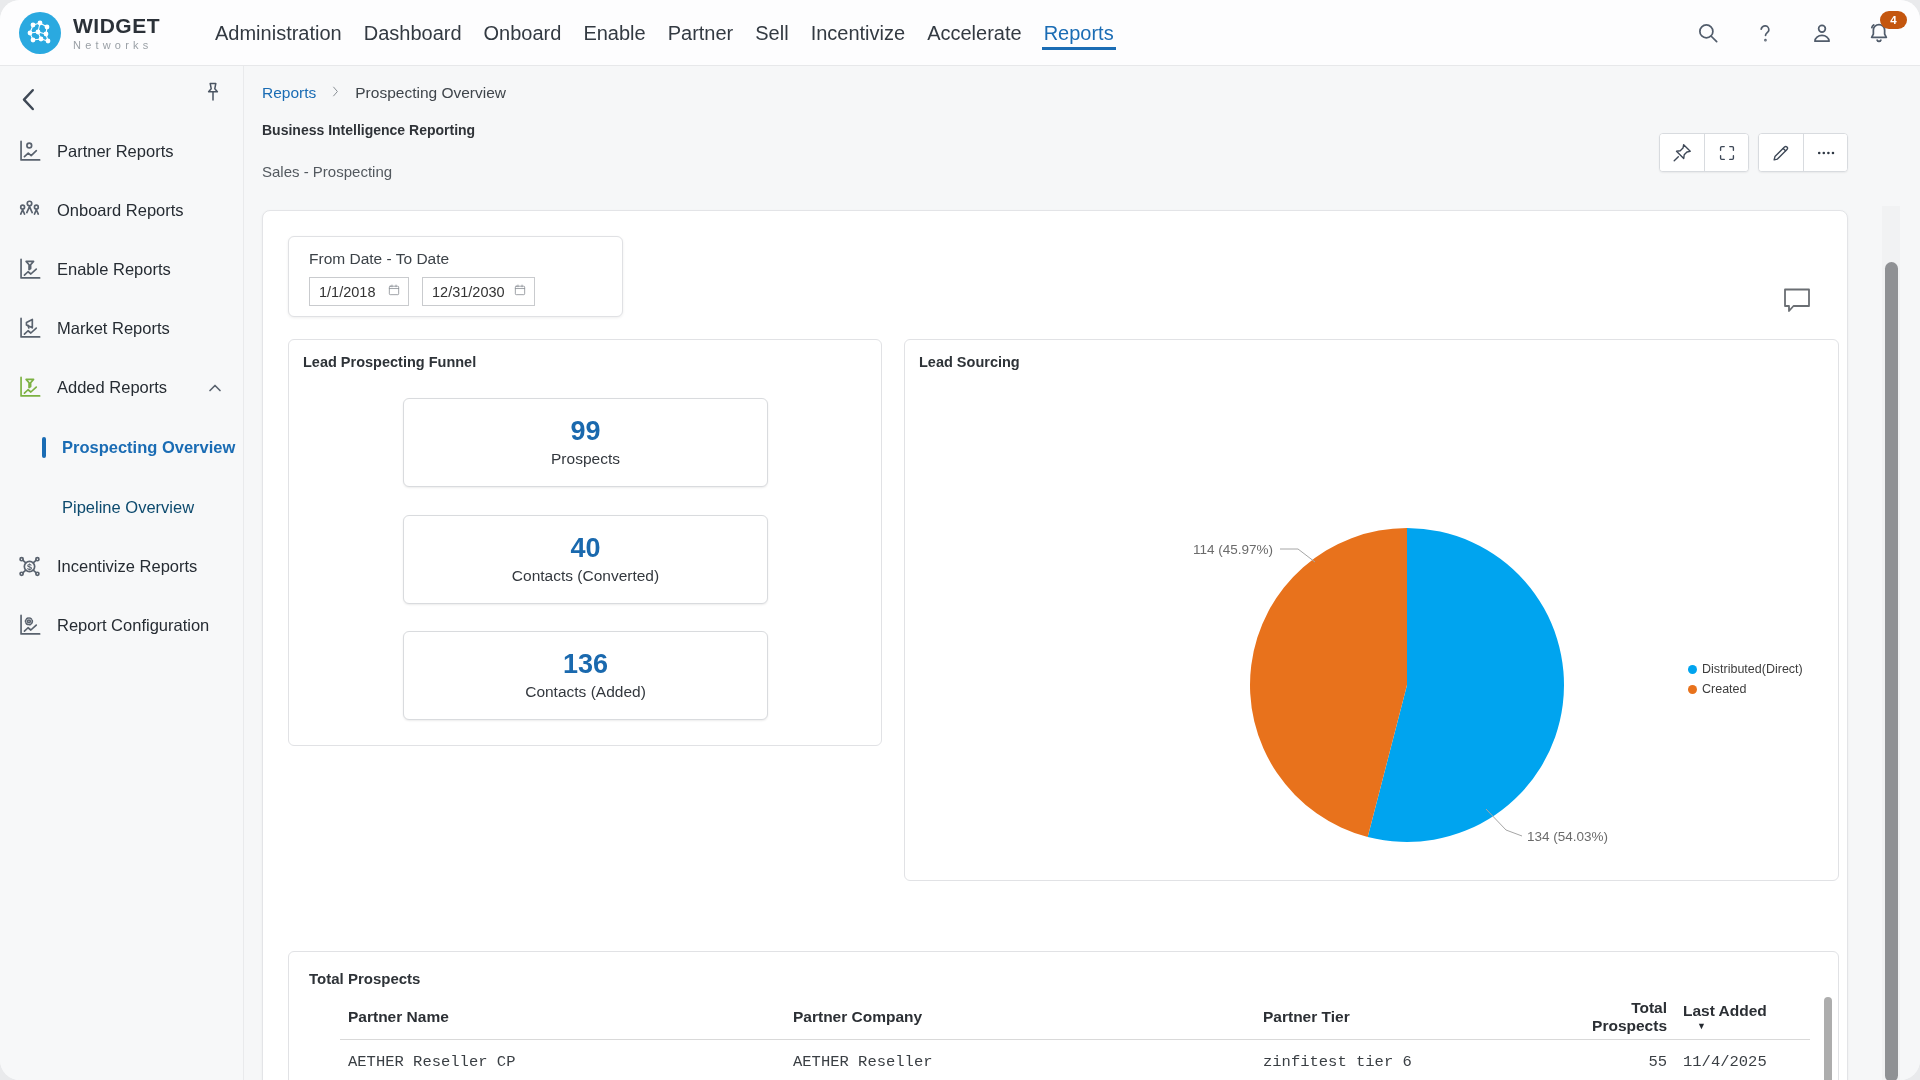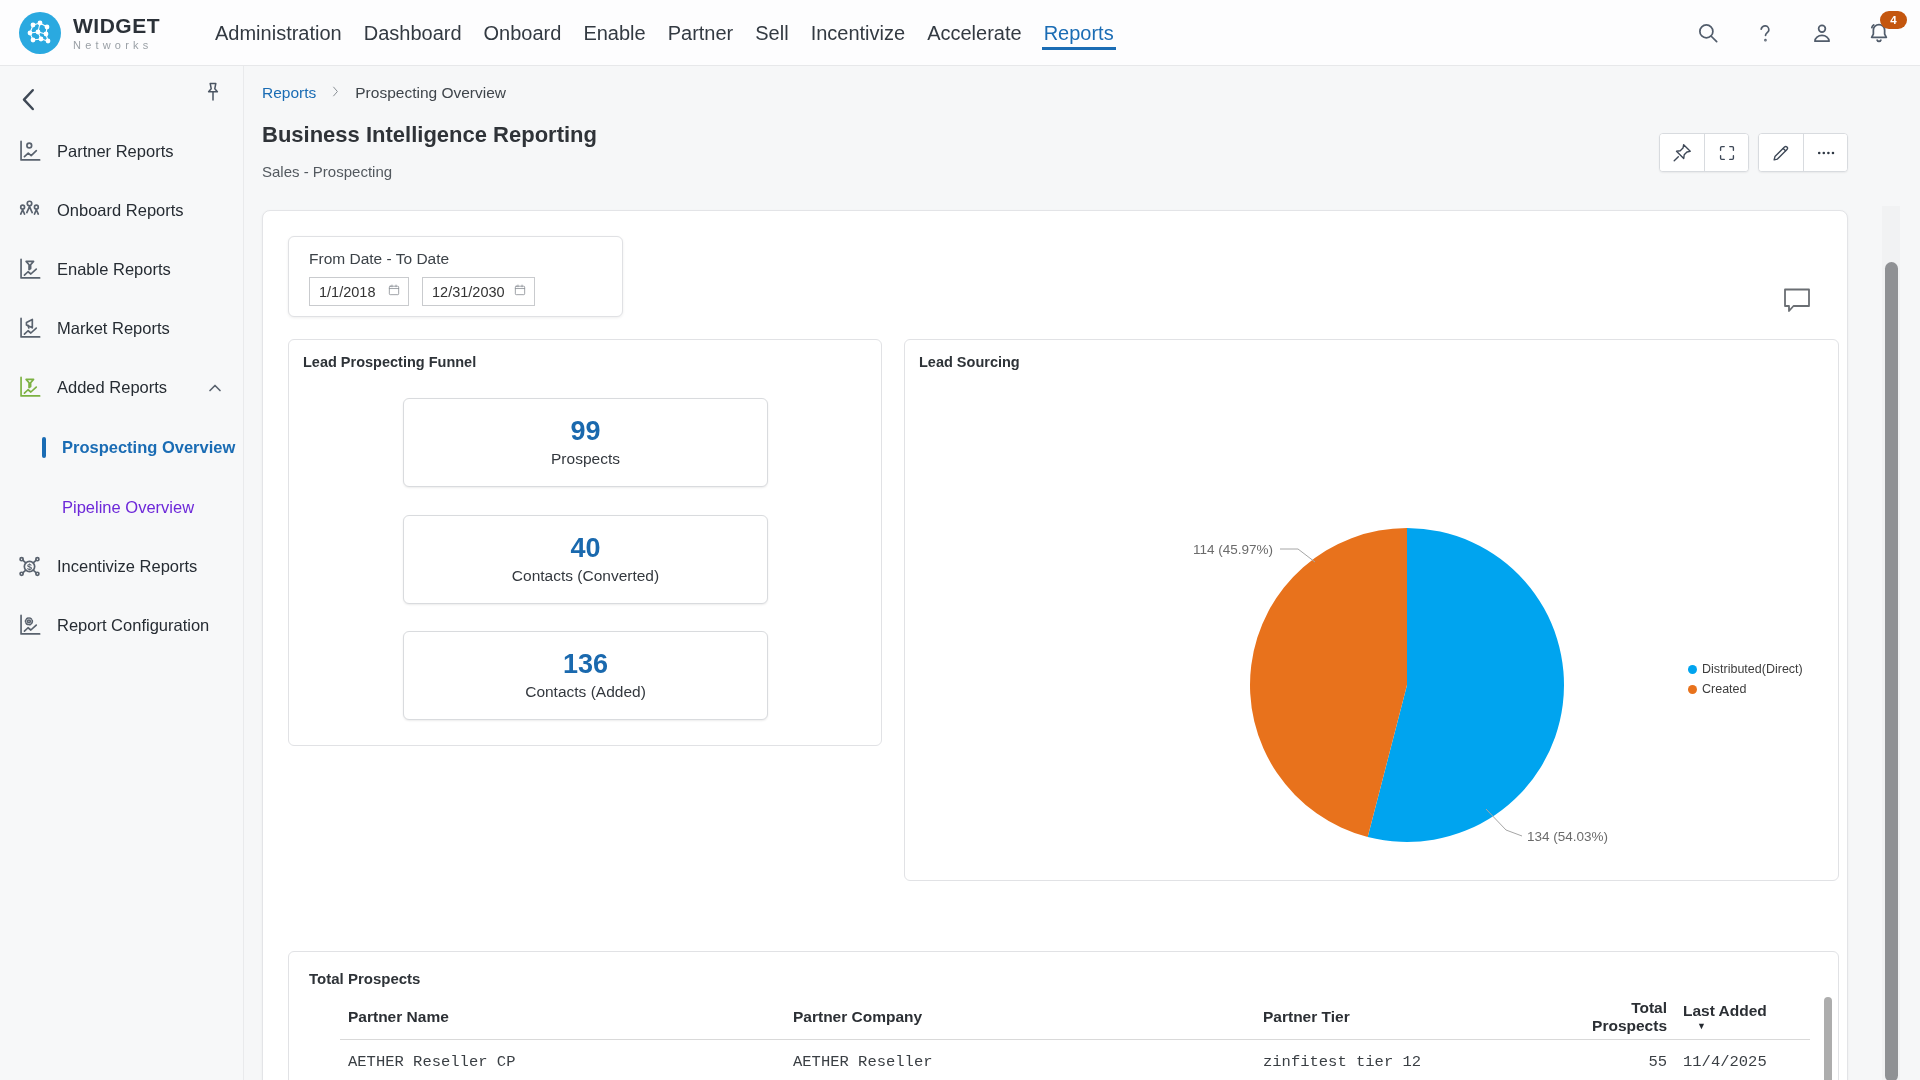--- a/index.html
+++ b/index.html
@@ -1,17 +1,17 @@
 <!DOCTYPE html>
 <html><head>
 <meta charset="utf-8">
 <style>
   * { margin:0; padding:0; box-sizing:border-box; }
   body { font-family:"Liberation Sans", sans-serif; background:#e9eaec; }
-  .screen { position:relative; width:1920px; height:1080px; overflow:hidden; background:#F6F7F8; }
+  .screen { position:relative; width:1920px; height:1080px; overflow:hidden; background:#F6F7F8;border-radius:20px; }
 
   
   .topbar { position:absolute; left:0; top:0; width:1920px; height:66px; background:#FDFDFE; border-bottom:1px solid #E7E8EA; z-index:30; }
   .logo-wrap { position:absolute; left:18px; top:11px; display:flex; align-items:center; gap:11px; cursor:pointer; }
   .logo-text-1 { font-size:21px; font-weight:800; color:#2B3138; letter-spacing:.5px; line-height:1; }
   .logo-text-2 { font-size:11px; color:#9AA0A6; letter-spacing:4.2px; line-height:1; margin-top:4px; }
   .nav { position:absolute; left:204px; top:0; height:66px; display:flex; align-items:center; }
   .nav-item { padding:0 11px; font-size:20px; color:#333A42; height:66px; display:flex; align-items:center; position:relative; cursor:pointer; }
   .nav-item.active { color:#1A6CB4; }
   .nav-item.active::after { content:""; position:absolute; left:9px; right:9px; top:47px; height:3px; background:#1A6CB4; }
@@ -28,31 +28,31 @@
   .pin-btn { position:absolute; right:18px; top:14px; width:24px; height:24px; cursor:pointer; }
   .pin-btn svg { stroke:#4A5462; stroke-width:1.5; fill:none; stroke-linecap:round; stroke-linejoin:round; }
   .menu { margin-top:0; }
   .menu-item { height:59px; display:flex; align-items:center; padding-left:16px; cursor:pointer; position:relative; }
   .menu-item .mi-icon { width:27px; height:27px; flex:0 0 27px; }
   .menu-item .mi-icon svg { width:27px; height:27px; stroke:#59626E; stroke-width:1.5; fill:none; stroke-linecap:round; stroke-linejoin:round; }
   .menu-item.green .mi-icon svg { stroke:#7CB142; }
   .menu-item .mi-label { margin-left:14px; font-size:16.5px; color:#262C33; }
   .menu-item .mi-chevron { position:absolute; right:18px; width:20px; height:20px; }
   .menu-item .mi-chevron svg { stroke:#59626E; stroke-width:2; fill:none; stroke-linecap:round; stroke-linejoin:round; }
-  .sub-item { height:60px; display:flex; align-items:center; padding-left:62px; font-size:16.5px; color:#6d28d9; cursor:pointer; position:relative; }
+  .sub-item { height:60px; display:flex; align-items:center; padding-left:62px; font-size:16.5px; color:#0c4a6e; cursor:pointer; position:relative; }
   .sub-item.active { color:#1A6CB4; font-weight:600; }
   .sub-item.active .active-bar { position:absolute; left:42px; width:3.5px; height:21px; background:#1A6CB4; border-radius:2px; }
 
   
   .main { position:absolute; left:244px; top:66px; width:1676px; height:1014px; background:#F6F7F8; overflow:hidden; }
   .breadcrumb { position:absolute; left:18px; top:16px; display:flex; align-items:center; gap:12px; font-size:15.5px; }
   .bc-link { color:#1A6CB4; cursor:pointer; }
   .bc-sep svg { width:15px; height:15px; stroke:#8A9096; stroke-width:1.6; fill:none; stroke-linecap:round; stroke-linejoin:round; margin-top:2px; }
   .bc-current { color:#3F454B; }
-  .page-title { position:absolute; left:18px; top:56px; font-size:22px; font-weight:600; color:#2F3338; }
+  .page-title { position:absolute; left:18px; top:56px; font-size:14px; font-weight:600; color:#2F3338; }
   .page-subtitle { position:absolute; left:18px; top:97px; font-size:15px; color:#53595F; }
 
   .toolbar { position:absolute; top:67px; right:72px; display:flex; gap:9px; }
   .btn-group { display:flex; background:#fff; border:1px solid #D8DBDF; border-radius:4px; box-shadow:0 1px 2px rgba(0,0,0,.06); overflow:hidden; }
   .tb-btn { width:44px; height:37px; display:flex; align-items:center; justify-content:center; cursor:pointer; background:#fff; }
   .tb-btn + .tb-btn { border-left:1px solid #D8DBDF; }
   .tb-btn svg { width:22px; height:22px; stroke:#3E4857; stroke-width:1.5; fill:none; stroke-linecap:round; stroke-linejoin:round; }
 
   .report-card { position:absolute; left:18px; top:144px; width:1586px; height:980px; background:#fff; border:1px solid #E3E4E7; border-radius:8px; box-shadow:0 1px 3px rgba(0,0,0,.05); }
   .comment-btn { position:absolute; right:32px; top:74px; width:36px; height:30px; cursor:pointer; }
@@ -423,21 +423,21 @@
             <div class="t-cell">
               <span class="sort-wrap">
                 <span>Last Added</span>
                 <span class="sort-icon">▼</span>
               </span>
             </div>
           </div>
           <div class="t-row t-body-row">
             <div class="t-cell">AETHER Reseller CP</div>
             <div class="t-cell">AETHER Reseller</div>
-            <div class="t-cell">zinfitest tier 12</div>
+            <div class="t-cell">zinfitest tier 6</div>
             <div class="t-cell num">55</div>
             <div class="t-cell">11/4/2025</div>
           </div>
         </div>
         <div class="inner-scroll"></div>
       </div>
 
     </div>
 
     <div class="page-scroll-track"></div>

